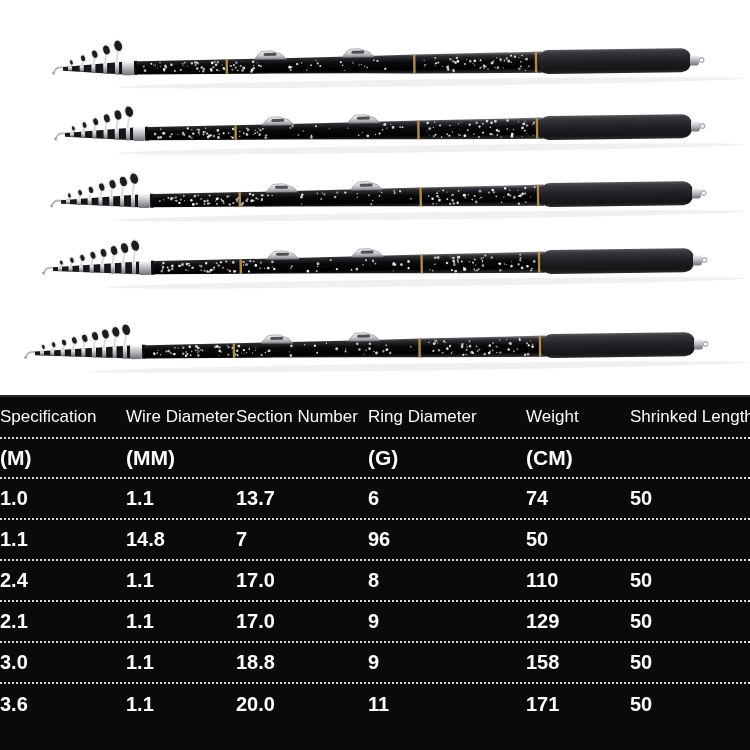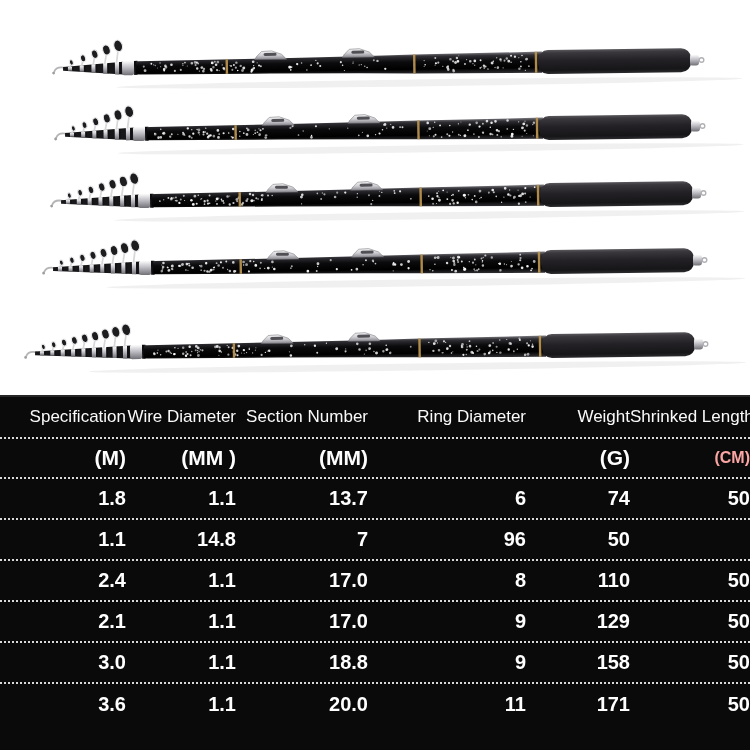--- a/index.html
+++ b/index.html
@@ -11,21 +11,21 @@
   .photo svg{display:block;}
   .spec-table{
     width:750px;height:355px;box-sizing:border-box;
     background:#0b0a0a;color:#f5f5f5;border-top:2px solid #262626;
   }
   .t-row{
     display:grid;
     grid-template-columns:126px 110px 132px 158px 104px 120px;
     align-items:center;box-sizing:border-box;
   }
-  .cell{text-align:right;white-space:nowrap;}
+  .cell{text-align:left;white-space:nowrap;}
   .t-head{
     height:42px;border-bottom:2px dotted #d9d9d9;
     font-size:17px;font-weight:400;color:#fafafa;
   }
   .t-units{
     height:40px;border-bottom:2px dotted #d9d9d9;
     font-size:21px;font-weight:700;color:#fdfdfd;
   }
   .t-units .cell:nth-child(6){font-weight:700;font-size:16px;color:#fca5a5;}
   .t-data{
@@ -982,29 +982,28 @@
   <div class="t-row t-head">
     <div class="cell">Specification</div>
     <div class="cell">Wire Diameter</div>
     <div class="cell">Section Number</div>
     <div class="cell">Ring Diameter</div>
     <div class="cell">Weight</div>
     <div class="cell">Shrinked Length</div>
   </div>
   <div class="t-row t-units">
     <div class="cell">(M)</div>
-    <div class="cell">(MM )</div>
     <div class="cell">(MM)</div>
     <div class="cell"></div>
     <div class="cell">(G)</div>
     <div class="cell">(CM)</div>
   </div>
   <div id="t-body">
       <div class="t-row t-data">
-        <div class="cell">1.8</div>
+        <div class="cell">1.0</div>
         <div class="cell">1.1</div>
         <div class="cell">13.7</div>
         <div class="cell">6</div>
         <div class="cell">74</div>
         <div class="cell">50</div>
       </div>
       <div class="t-row t-data">
         <div class="cell">1.1</div>
         <div class="cell">14.8</div>
         <div class="cell">7</div>

